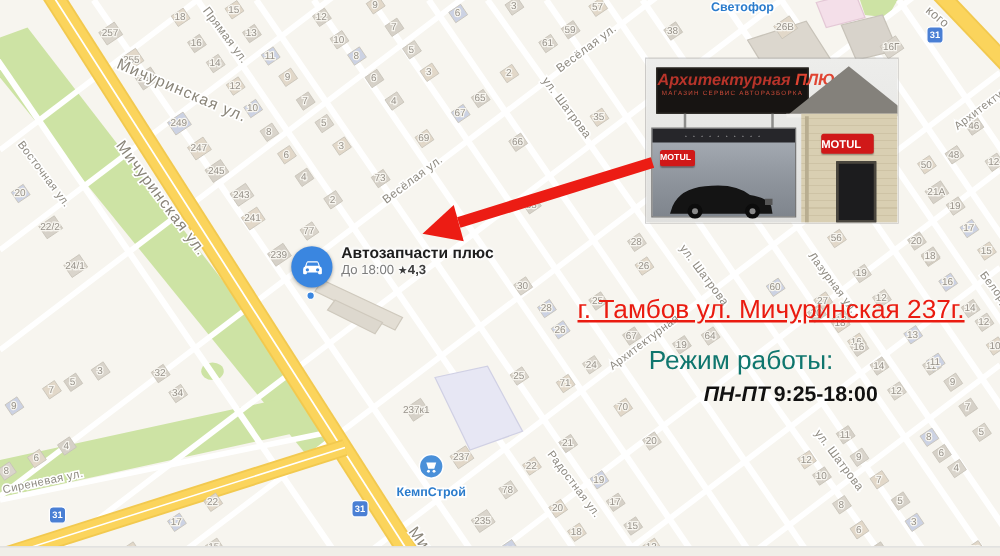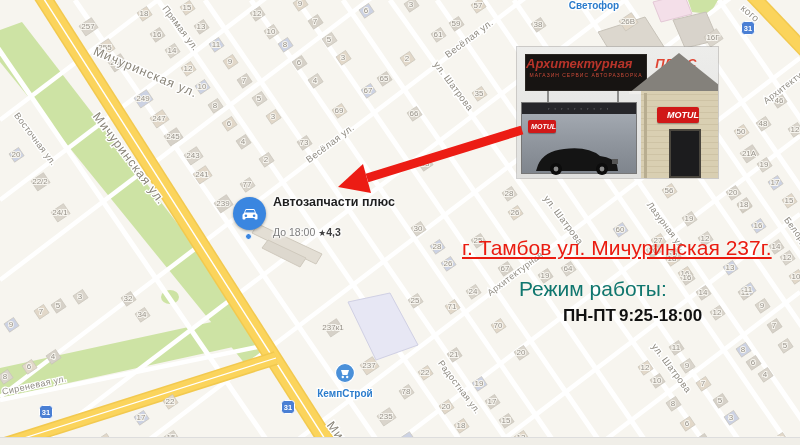--- a/index.html
+++ b/index.html
@@ -10,53 +10,53 @@
   
   #marker{position:absolute;left:233px;top:197px;width:200px;}
   #marker .pin{position:absolute;left:0;top:0;width:33px;height:33px;border-radius:50%;
     background:#3a86e0;box-shadow:0 1px 3px rgba(0,0,0,.35);display:flex;align-items:center;justify-content:center;}
   #marker .pin svg{width:24px;height:24px;}
   #marker .dot{position:absolute;left:12px;top:36px;width:7px;height:7px;border-radius:50%;
     background:#3a86e0;border:1.5px solid #fff;box-sizing:border-box;}
   #marker .lbl{position:absolute;left:40px;top:-2px;white-space:nowrap;
     text-shadow:0 0 2px #fff,0 0 3px #fff,0 0 4px #fff,1px 1px 2px #fff,-1px -1px 2px #fff;}
   #marker .t{font-size:12.5px;font-weight:bold;color:#1f1f1f;}
-  #marker .s{font-size:10.5px;color:#7d7d7d;margin-top:17px;}
+  #marker .s{font-size:10.5px;color:#7d7d7d;margin-top:1px;}
   #marker .s .star{color:#3d3d3d;font-size:9px;}
   #marker .s .rate{color:#3d3d3d;font-weight:bold;}
   
   #photo{position:absolute;left:517px;top:47px;width:201px;height:131px;overflow:hidden;
     background:linear-gradient(#ededeb,#e0e0de);box-shadow:0 0 0 1px rgba(150,150,150,.45);}
   #photo .sign{position:absolute;left:8px;top:7px;width:122px;height:37px;background:#171412;
     border:1px solid #2a2622;box-sizing:border-box;text-align:center;}
   #photo .sign .l1{font-size:13px;font-weight:bold;font-style:italic;color:#b8342a;line-height:17px;white-space:nowrap;}
-  #photo .sign .l1 em{color:#e04432;font-style:italic;margin-left:19px;}
+  #photo .sign .l1 em{color:#e04432;font-style:italic;}
   #photo .sign .l2{font-size:5px;letter-spacing:1px;color:#c94a38;white-space:nowrap;}
   #photo .pole{position:absolute;top:44px;width:2px;height:12px;background:#8d8d8b;}
   #photo .banner{position:absolute;left:4px;top:55px;width:116px;height:72px;
     background:linear-gradient(#aab0b8,#8e949c 60%,#7f858d);border:1px solid #777;box-sizing:border-box;}
   #photo .banner .strip{position:absolute;left:0;top:0;width:100%;height:11px;background:#26262a;
     color:rgba(255,255,255,.75);font-size:4px;letter-spacing:2px;text-align:center;line-height:11px;overflow:hidden;}
-  #photo .motul{position:absolute;background:#d01818;color:#fff;font-weight:bold;font-style:italic;
-    text-align:right;border-radius:2px;box-shadow:0 1px 1px rgba(0,0,0,.3);}
+  #photo .motul{position:absolute;background:#d01818;color:#fff;font-weight:bold;
+    text-align:left;border-radius:2px;box-shadow:0 1px 1px rgba(0,0,0,.3);}
   #photo .motul.banner-logo{left:6px;top:17px;width:28px;height:13px;font-size:7px;line-height:13px;}
   #photo .motul.bldg-logo{left:140px;top:60px;width:42px;height:16px;font-size:9px;line-height:16px;}
   #photo .carbox{position:absolute;left:2px;top:26px;width:112px;height:46px;}
   #photo .wall{position:absolute;left:124px;top:44px;width:77px;height:87px;
     background:repeating-linear-gradient(0deg,#d9cfb2 0 5px,#cec3a5 5px 6px);}
   #photo .roof{position:absolute;left:112px;top:6px;width:0;height:0;
     border-left:50px solid transparent;border-right:50px solid transparent;border-bottom:40px solid #84817b;}
   #photo .roofedge{position:absolute;left:112px;top:44px;width:100px;height:3px;background:#f0efec;}
   #photo .door{position:absolute;left:152px;top:82px;width:32px;height:49px;background:#1c1c1e;border:2px solid #4a463e;box-sizing:border-box;}
   #photo .pipe{position:absolute;left:127px;top:46px;width:3px;height:85px;background:#b8ad90;}
   
   #address{position:absolute;left:462px;top:236px;font-size:21px;color:#ea1b10;white-space:nowrap;text-decoration:underline;}
   #hours-head{position:absolute;left:519px;top:277px;font-size:21px;color:#0f766e;}
   .schedrow{position:absolute;left:563px;font-size:17px;font-weight:bold;color:#111;white-space:nowrap;}
-  .schedrow .d{display:inline-block;width:56px;}
+  .schedrow .d{display:inline-block;width:56px;font-style:italic;}
   #row0{top:306px;} #row1{top:329px;}
   #bottomline{position:absolute;left:0;top:437px;width:800px;height:8px;background:#f0eee8;border-top:1px solid #ddd;}
 </style>
 </head>
 <body>
 
 <div id="stage">
 
   <svg id="mapsvg" class="layer" viewBox="0 0 800 445">
     <rect x="0" y="0" width="800" height="445" fill="#f7f5ef"></rect>

